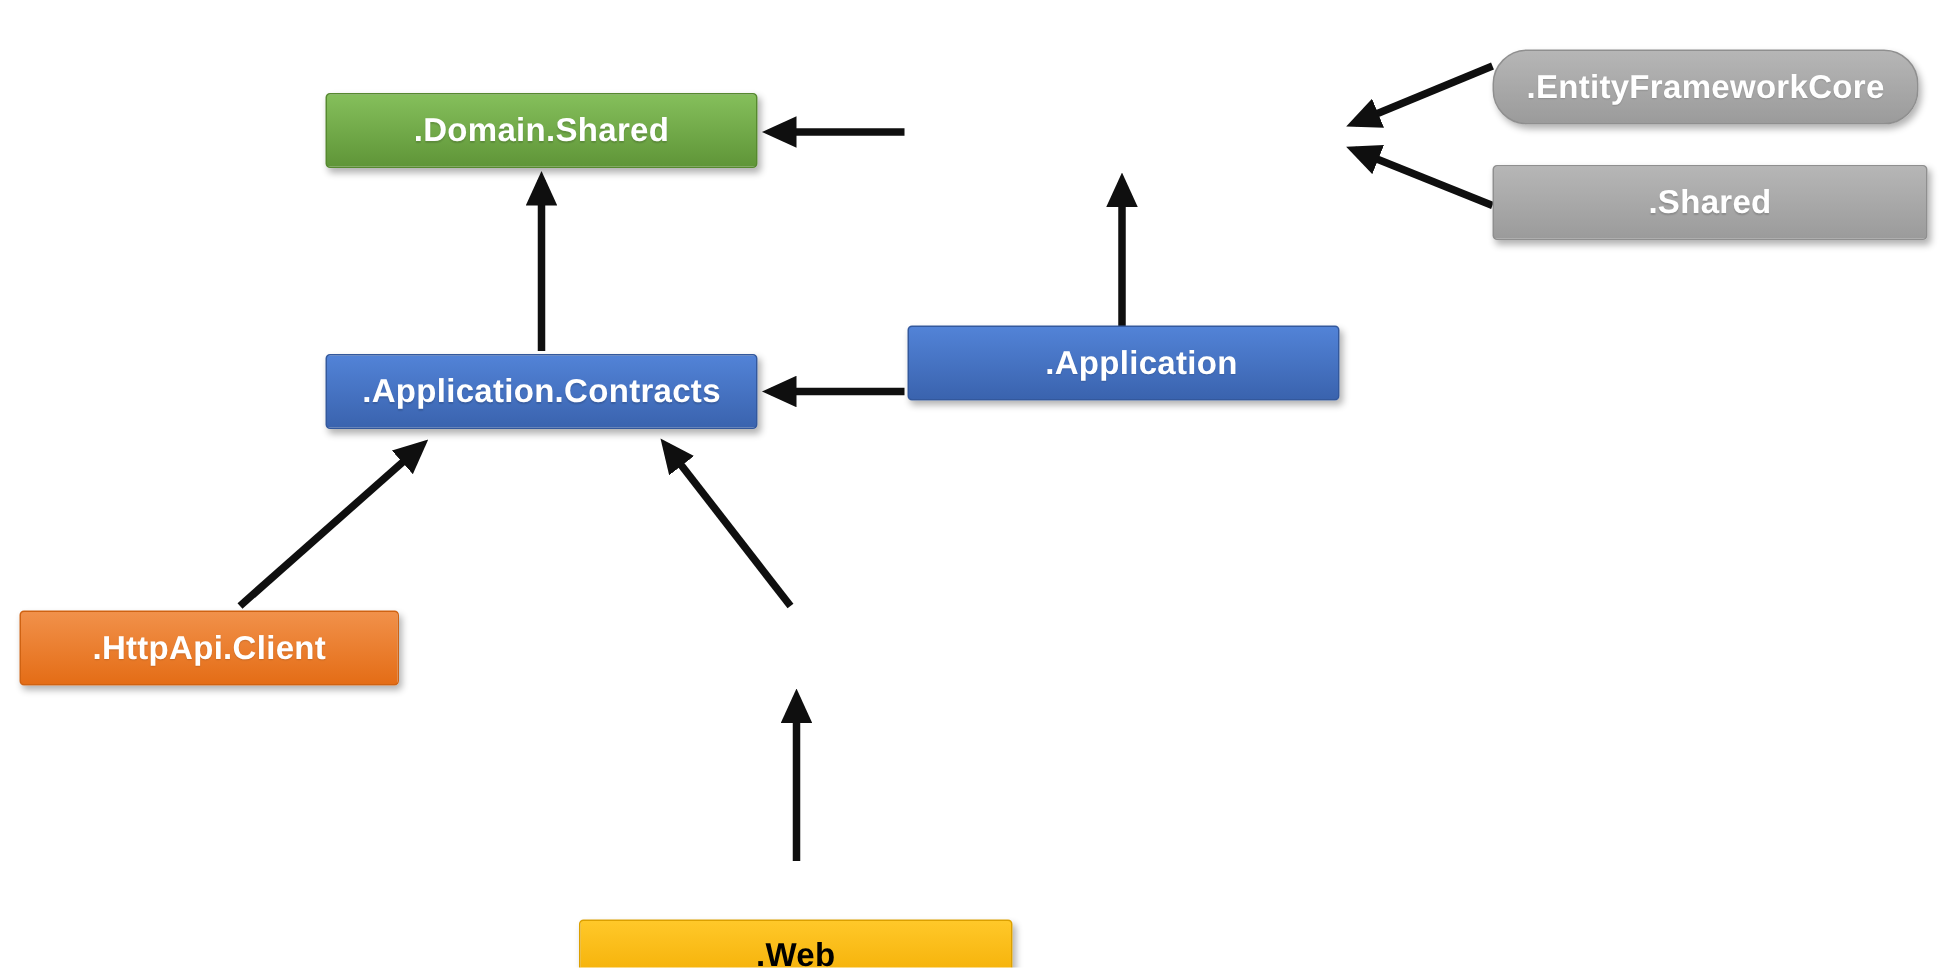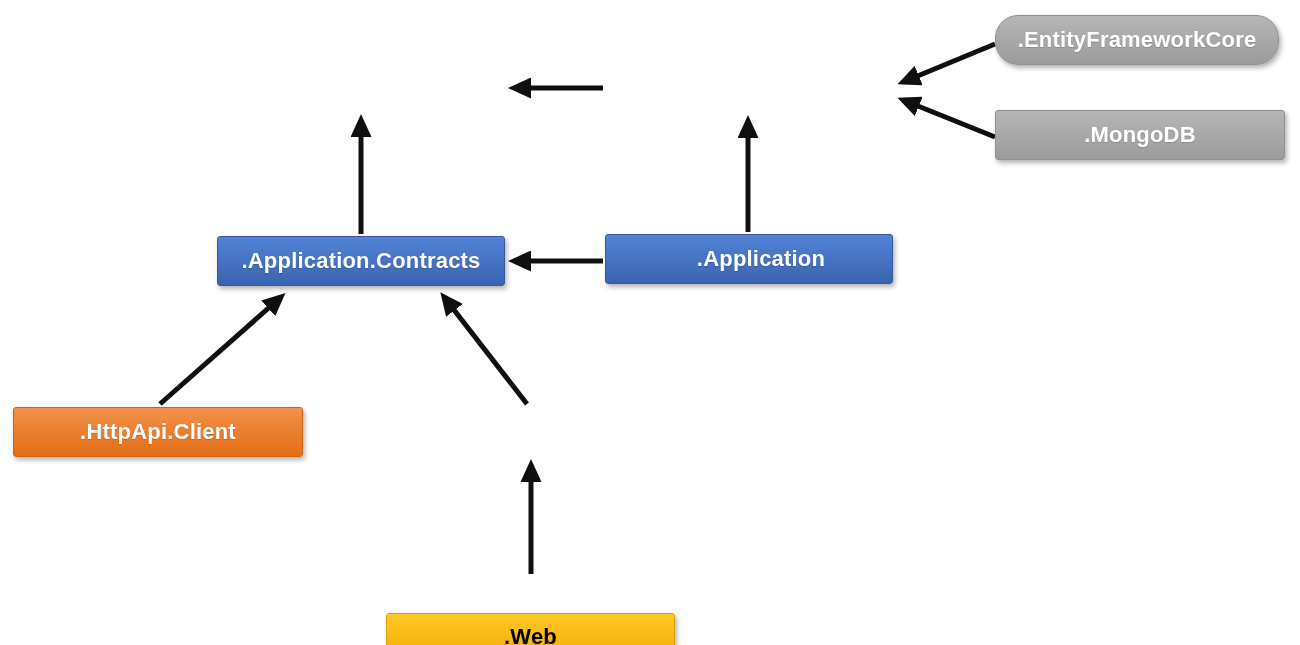--- a/index.html
+++ b/index.html
@@ -55,32 +55,35 @@
       <line x1="995" y1="137" x2="903" y2="100" marker-end="url(#arrowhead)"></line>
       <line x1="361" y1="234" x2="361" y2="120" marker-end="url(#arrowhead)"></line>
       <line x1="748" y1="232" x2="748" y2="121" marker-end="url(#arrowhead)"></line>
       <line x1="603" y1="261" x2="514" y2="261" marker-end="url(#arrowhead)"></line>
       <line x1="160" y1="404" x2="281" y2="297" marker-end="url(#arrowhead)"></line>
       <line x1="527" y1="404" x2="444" y2="297" marker-end="url(#arrowhead)"></line>
       <line x1="531" y1="574" x2="531" y2="465" marker-end="url(#arrowhead)"></line>
     </g>
   </svg>
 
-  <div class="node" style="left: 995px; top: 15px; width: 284px; height: 50px; background: linear-gradient(rgb(182, 182, 182), rgb(155, 155, 155)); color: rgb(255, 255, 255); border-color: rgb(143, 143, 143); border-radius: 23px;">
+  <div class="node" style="left: 217px; top: 62px; width: 288px; height: 50px; background: linear-gradient(rgb(133, 191, 91), rgb(95, 149, 56)); color: rgb(255, 255, 255); border-color: rgb(86, 137, 47);">
+    <span>.Domain.Shared</span>
+  </div>
+  <div class="node" style="left: 995px; top: 33px; width: 284px; height: 50px; background: linear-gradient(rgb(182, 182, 182), rgb(155, 155, 155)); color: rgb(255, 255, 255); border-color: rgb(143, 143, 143); border-radius: 23px;">
     <span>.EntityFrameworkCore</span>
   </div>
   <div class="node" style="left: 995px; top: 110px; width: 290px; height: 50px; background: linear-gradient(rgb(182, 182, 182), rgb(155, 155, 155)); color: rgb(255, 255, 255); border-color: rgb(143, 143, 143);">
-    <span>.MongoDB</span>
+    <span>.Shared</span>
   </div>
   <div class="node" style="left: 217px; top: 236px; width: 288px; height: 50px; background: linear-gradient(rgb(82, 131, 215), rgb(58, 99, 174)); color: rgb(255, 255, 255); border-color: rgb(51, 88, 156);">
     <span>.Application.Contracts</span>
   </div>
-  <div class="node" style="left: 605px; top: 234px; width: 288px; height: 50px; background: linear-gradient(rgb(82, 131, 215), rgb(58, 99, 174)); color: rgb(255, 255, 255); border-color: rgb(51, 88, 156); padding-left: 24px;">
+  <div class="node" style="left: 605px; top: 217px; width: 288px; height: 50px; background: linear-gradient(rgb(82, 131, 215), rgb(58, 99, 174)); color: rgb(255, 255, 255); border-color: rgb(51, 88, 156); padding-left: 24px;">
     <span>.Application</span>
   </div>
-  <div class="node" style="left: 13px; top: 407px; width: 290px; height: 50px; background: linear-gradient(rgb(241, 145, 74), rgb(228, 109, 22)); color: rgb(255, 255, 255); border-color: rgb(207, 98, 18);">
+  <div class="node" style="left: 13px; top: 407px; width: 253px; height: 50px; background: linear-gradient(rgb(241, 145, 74), rgb(228, 109, 22)); color: rgb(255, 255, 255); border-color: rgb(207, 98, 18);">
     <span>.HttpApi.Client</span>
   </div>
   <div class="node dark-text" style="left: 386px; top: 576px; width: 289px; height: 48px; background: linear-gradient(rgb(255, 200, 41), rgb(242, 171, 0)); color: rgb(0, 0, 0); border-color: rgb(220, 160, 0); margin-top: 37px;">
     <span>.Web</span>
   </div>
 
 </div>
 
 </body></html>

